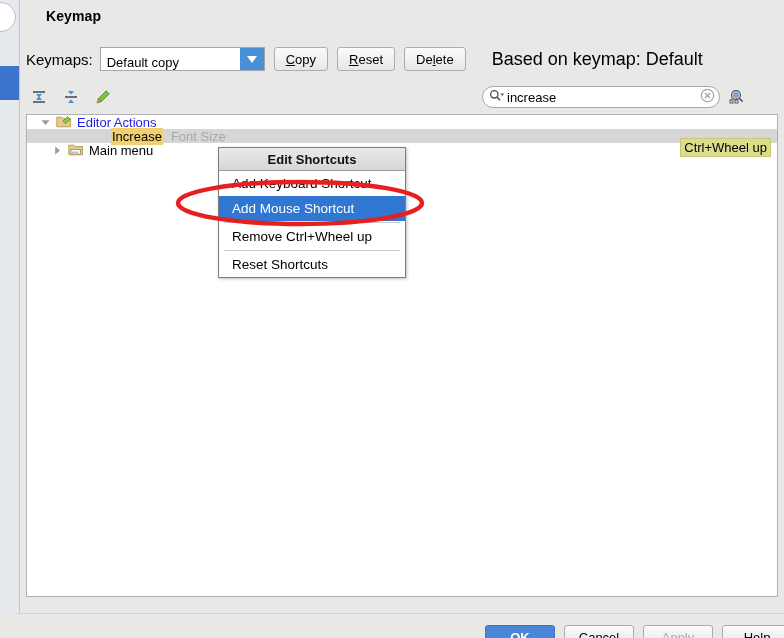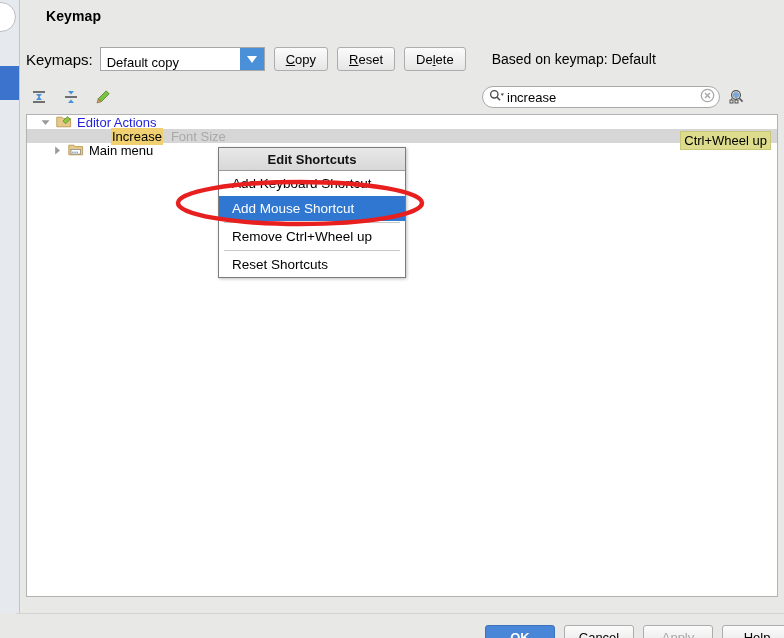--- a/index.html
+++ b/index.html
@@ -89,21 +89,21 @@
     font-size: 13px;
     color: #000;
     cursor: default;
     display: inline-flex; align-items: center; justify-content: center;
     box-sizing: border-box;
   }
   .btn .mn { text-decoration: underline; }
 
   #based-on {
     margin-left: 26px;
-    font-size: 14px;
+    font-size: 18px;
   }
 
   
   #icon-toolbar {
     position: absolute; left: 8px; top: 86px;
     display: flex; align-items: center; gap: 10px;
   }
   .tool-icon {
     width: 22px; height: 22px;
     display: flex; align-items: center; justify-content: center;
@@ -161,21 +161,21 @@
   }
   .node-label { white-space: nowrap; }
   .node-label.link { color: #2222dd; }
   .hl-match {
     background: #f0d070;
     color: #000;
     padding: 1px 1px;
   }
   .dim { color: #a9a9a9; padding-left: 8px; }
   #shortcut-badge {
-    position: absolute; right: 6px; top: 2px;
+    position: absolute; right: 6px; top: 9px;
     background: #dcdc8c;
     border: 1px solid #c8c878;
     padding: 0px 3px;
     font-size: 13px;
     line-height: 17px;
     color: #000;
   }
 
   
   #edit-shortcuts-menu {

